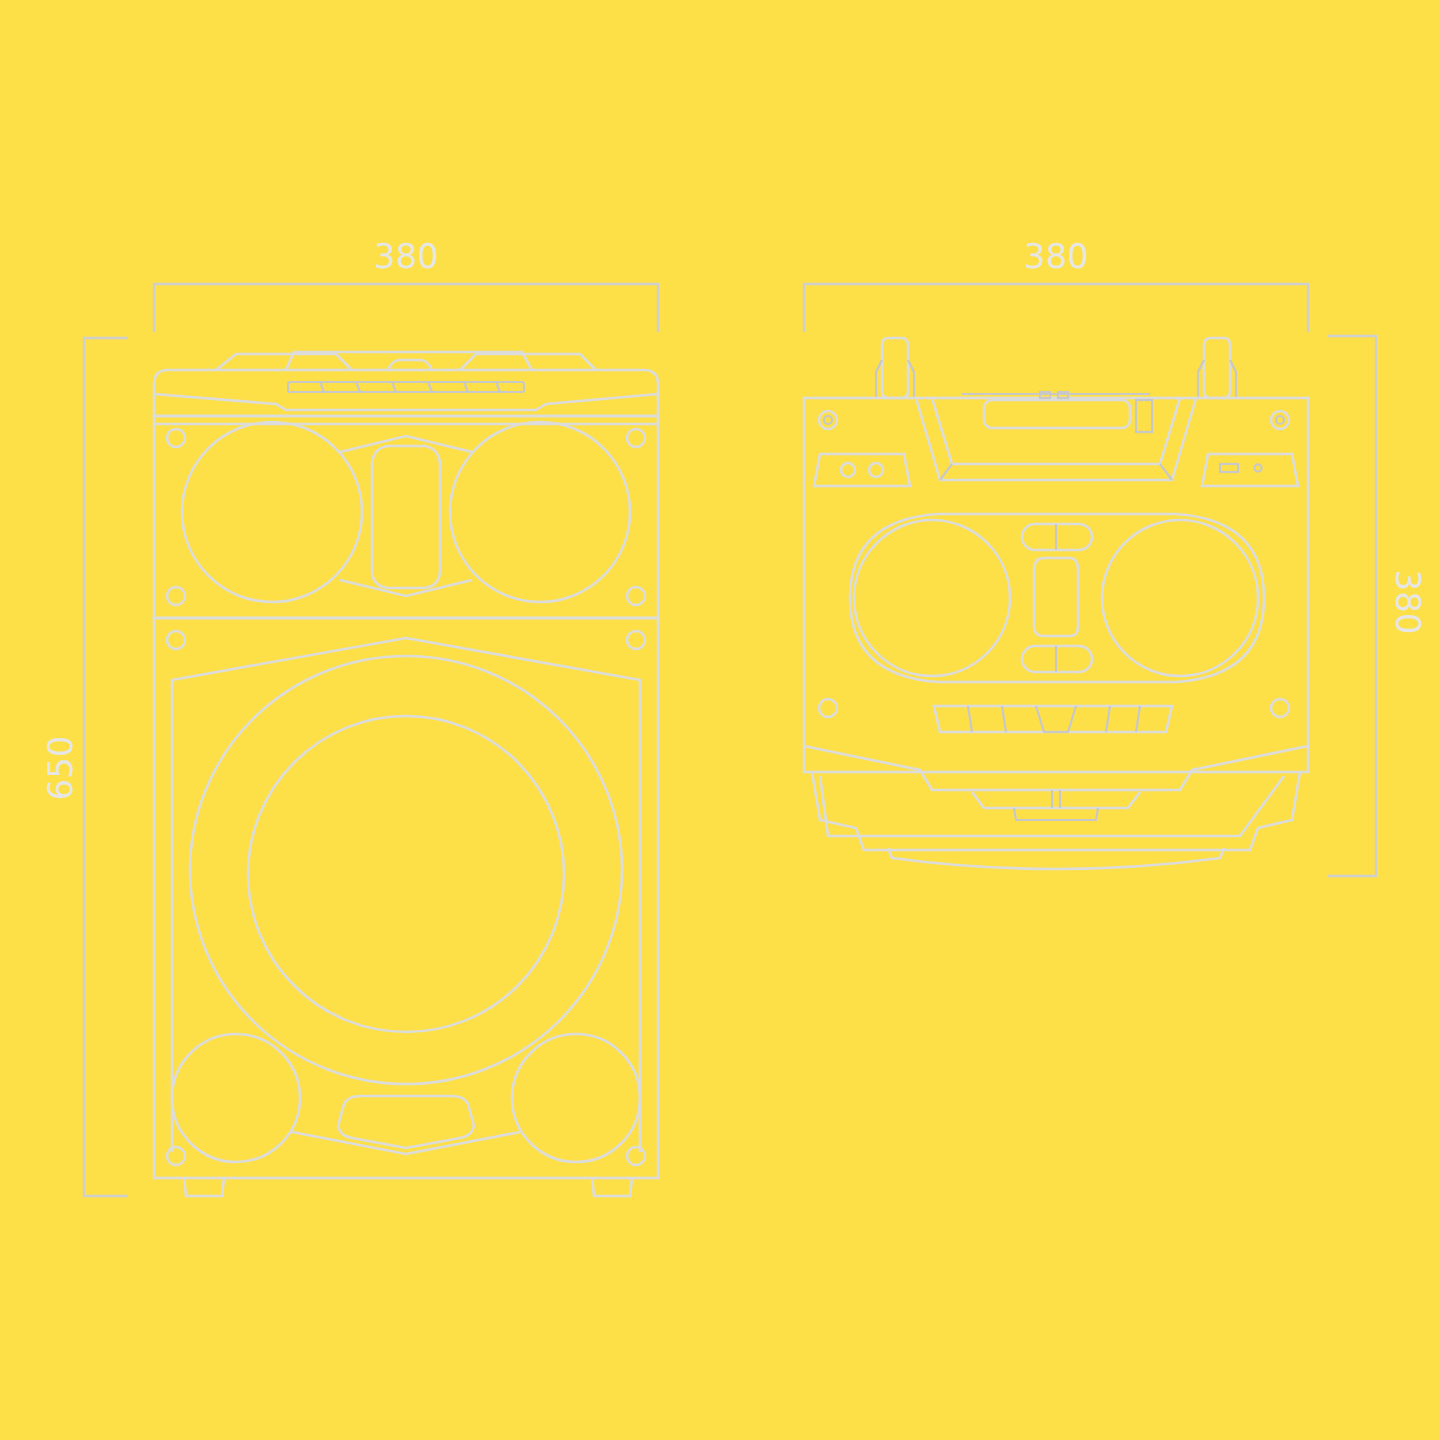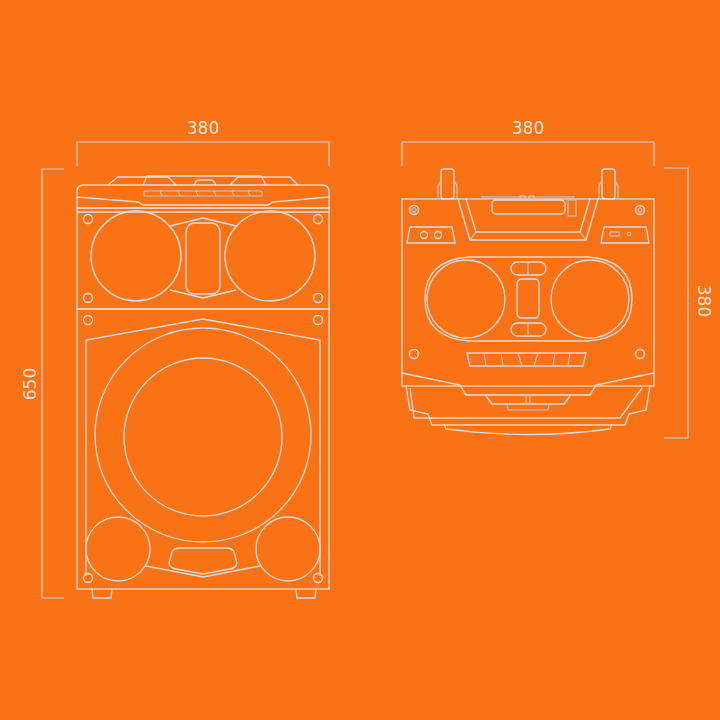--- a/index.html
+++ b/index.html
@@ -1,16 +1,16 @@
 <!DOCTYPE html>
 <html><head>
 <meta charset="utf-8">
 <style>
   html, body { margin: 0; padding: 0; background: #333335; }
-  #stage { position: relative; width: 720px; height: 720px; background: #f97316; overflow: hidden; }
+  #stage { position: relative; width: 720px; height: 720px; background: #fde047; overflow: hidden; }
   svg { position: absolute; left: 0; top: 0; }
   .ln { fill: none; stroke: #dcdcdc; stroke-width: 1.3; }
   .ln2 { fill: none; stroke: #c8c8c8; stroke-width: 1.1; }
   .dim { fill: none; stroke: #cfcfcf; stroke-width: 1.2; }
   .lbl { fill: #e6e6e6; font-family: "DejaVu Sans", sans-serif; font-size: 17px; }
 </style>
 </head>
 <body>
 
 <div id="stage">

